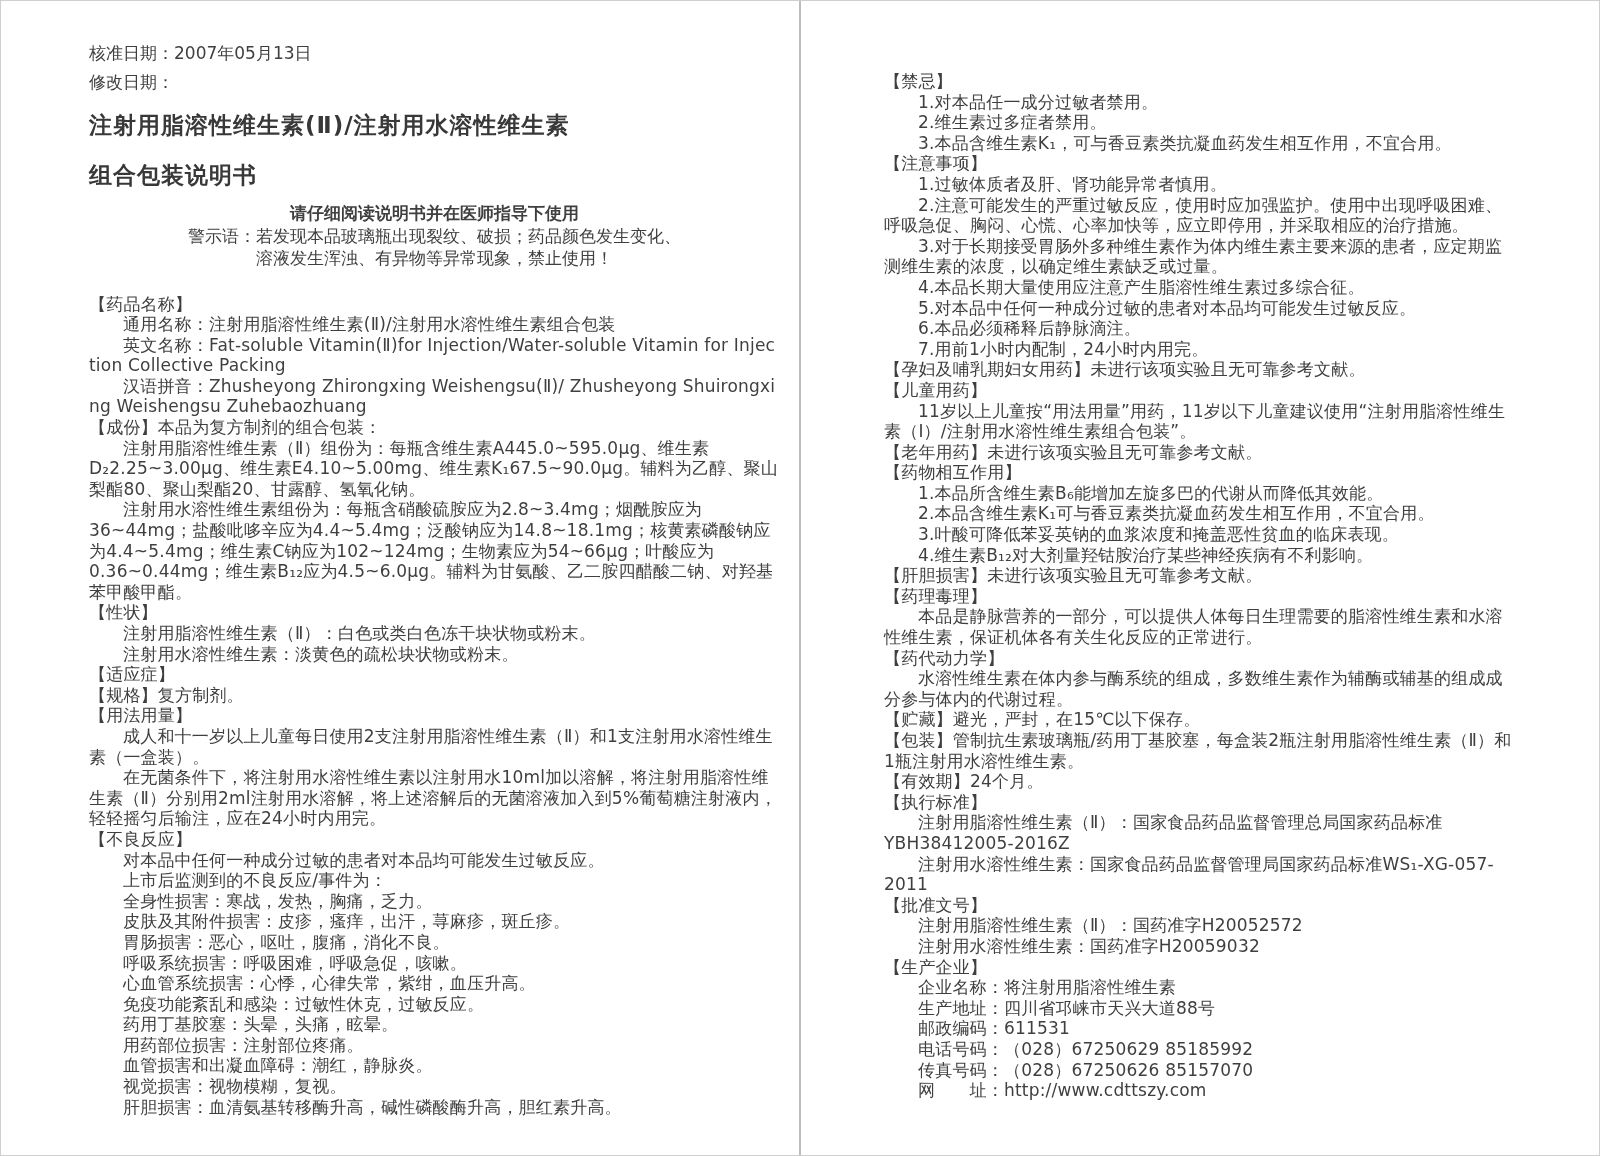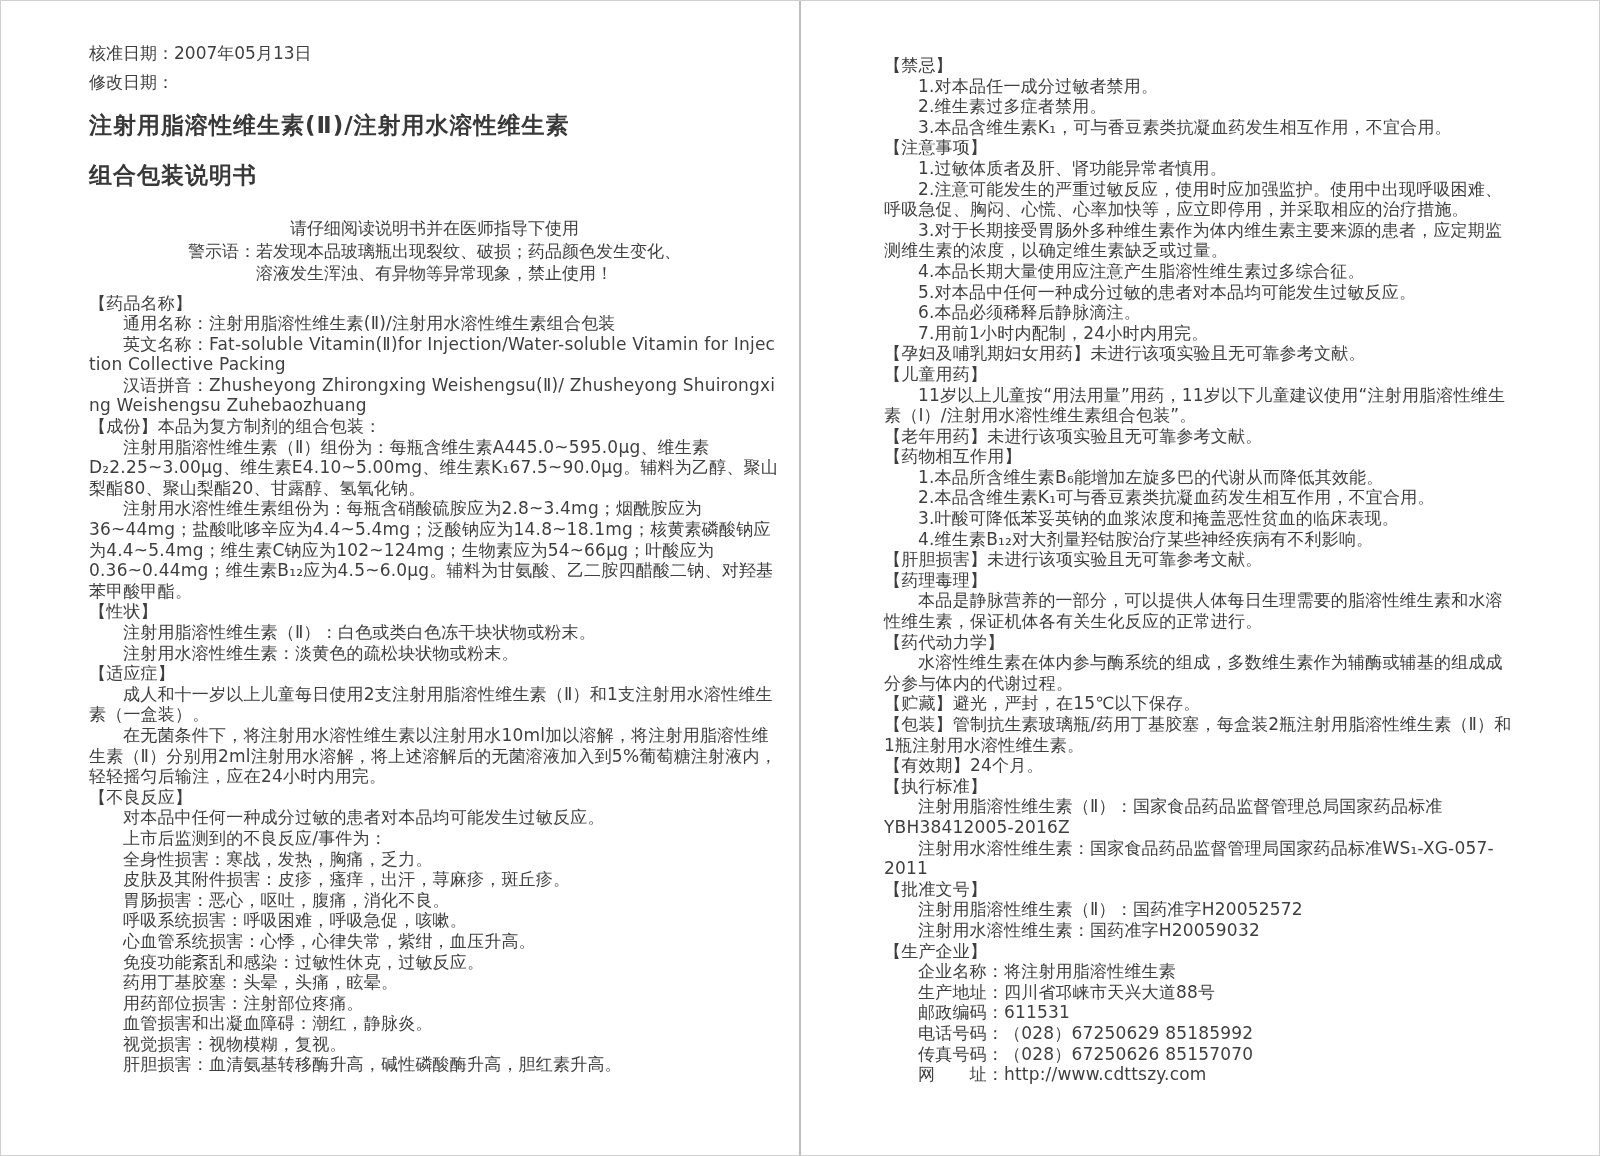--- a/index.html
+++ b/index.html
@@ -6,22 +6,22 @@
   body{font-family:"DejaVu Sans","Liberation Sans",sans-serif;color:#3f3f3f;}
   .sheet{width:1600px;height:1156px;box-sizing:border-box;display:flex;
          background:#fff;border:1px solid #cfcfcf;}
   .page{box-sizing:border-box;height:100%;overflow:hidden;}
   .page-left{width:800px;border-right:2px solid #bdbdbd;padding:42px 19px 0 88px;}
   .page-right{width:798px;padding:46px 86px 0 83px;}
   .date{margin:0 0 8px 0;font-size:17px;line-height:21px;}
   .title{margin:14px 0 0 0;font-size:23px;line-height:36px;font-weight:bold;
          color:#383838;letter-spacing:1px;}
   .center{margin:0;font-size:17px;line-height:22.5px;text-align:center;}
-  .center-first{margin-top:24px;}
-  .body-blocks{margin-top:8px;}
+  .center-first{margin-top:9px;font-weight:bold;}
+  .body-blocks{margin-top:24px;}
   .h,.hp,.p,.pb{margin:0;font-size:17px;line-height:20.6px;letter-spacing:0.2px;}
   .p{text-indent:2em;}
   .pb{text-indent:2em;word-break:break-all;}
 </style>
 </head>
 <body>
 
 <div class="sheet">
 
   <section class="page page-left">
@@ -38,20 +38,22 @@
       <p class="p">通用名称：注射用脂溶性维生素(Ⅱ)/注射用水溶性维生素组合包装</p>
       <p class="pb">英文名称：Fat-soluble Vitamin(Ⅱ)for Injection/Water-soluble Vitamin for Injection Collective Packing</p>
       <p class="pb">汉语拼音：Zhusheyong Zhirongxing Weishengsu(Ⅱ)/ Zhusheyong Shuirongxing Weishengsu Zuhebaozhuang</p>
       <p class="hp">【成份】本品为复方制剂的组合包装：</p>
       <p class="p">注射用脂溶性维生素（Ⅱ）组份为：每瓶含维生素A445.0~595.0μg、维生素D₂2.25~3.00μg、维生素E4.10~5.00mg、维生素K₁67.5~90.0μg。辅料为乙醇、聚山梨酯80、聚山梨酯20、甘露醇、氢氧化钠。</p>
       <p class="p">注射用水溶性维生素组份为：每瓶含硝酸硫胺应为2.8~3.4mg；烟酰胺应为36~44mg；盐酸吡哆辛应为4.4~5.4mg；泛酸钠应为14.8~18.1mg；核黄素磷酸钠应为4.4~5.4mg；维生素C钠应为102~124mg；生物素应为54~66μg；叶酸应为0.36~0.44mg；维生素B₁₂应为4.5~6.0μg。辅料为甘氨酸、乙二胺四醋酸二钠、对羟基苯甲酸甲酯。</p>
       <p class="h">【性状】</p>
       <p class="p">注射用脂溶性维生素（Ⅱ）：白色或类白色冻干块状物或粉末。</p>
       <p class="p">注射用水溶性维生素：淡黄色的疏松块状物或粉末。</p>
       <p class="h">【适应症】</p>
+      <p class="hp">【规格】复方制剂。</p>
+      <p class="h">【用法用量】</p>
       <p class="p">成人和十一岁以上儿童每日使用2支注射用脂溶性维生素（Ⅱ）和1支注射用水溶性维生素（一盒装）。</p>
       <p class="p">在无菌条件下，将注射用水溶性维生素以注射用水10ml加以溶解，将注射用脂溶性维生素（Ⅱ）分别用2ml注射用水溶解，将上述溶解后的无菌溶液加入到5%葡萄糖注射液内，轻轻摇匀后输注，应在24小时内用完。</p>
       <p class="h">【不良反应】</p>
       <p class="p">对本品中任何一种成分过敏的患者对本品均可能发生过敏反应。</p>
       <p class="p">上市后监测到的不良反应/事件为：</p>
       <p class="p">全身性损害：寒战，发热，胸痛，乏力。</p>
       <p class="p">皮肤及其附件损害：皮疹，瘙痒，出汗，荨麻疹，斑丘疹。</p>
       <p class="p">胃肠损害：恶心，呕吐，腹痛，消化不良。</p>
       <p class="p">呼吸系统损害：呼吸困难，呼吸急促，咳嗽。</p>
       <p class="p">心血管系统损害：心悸，心律失常，紫绀，血压升高。</p>

